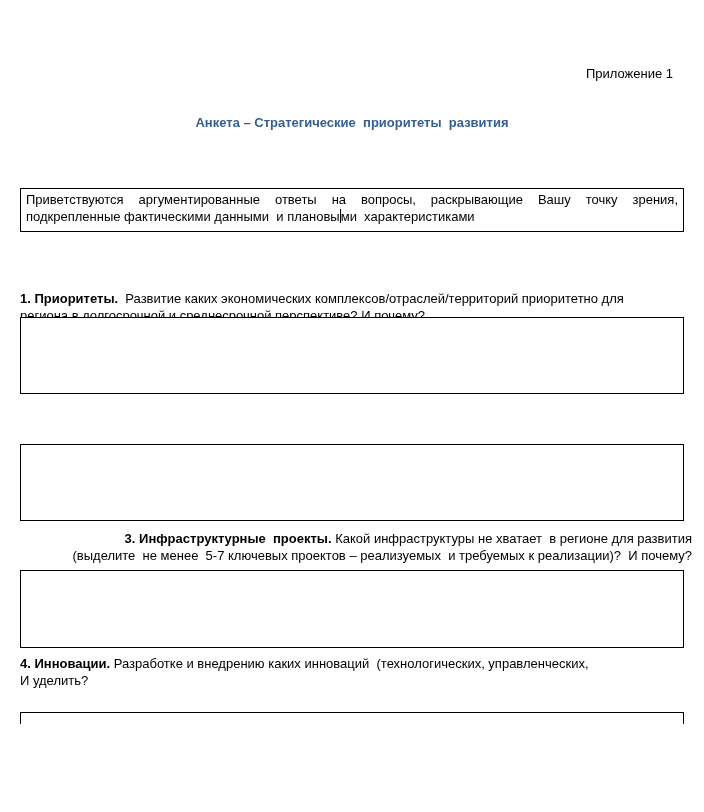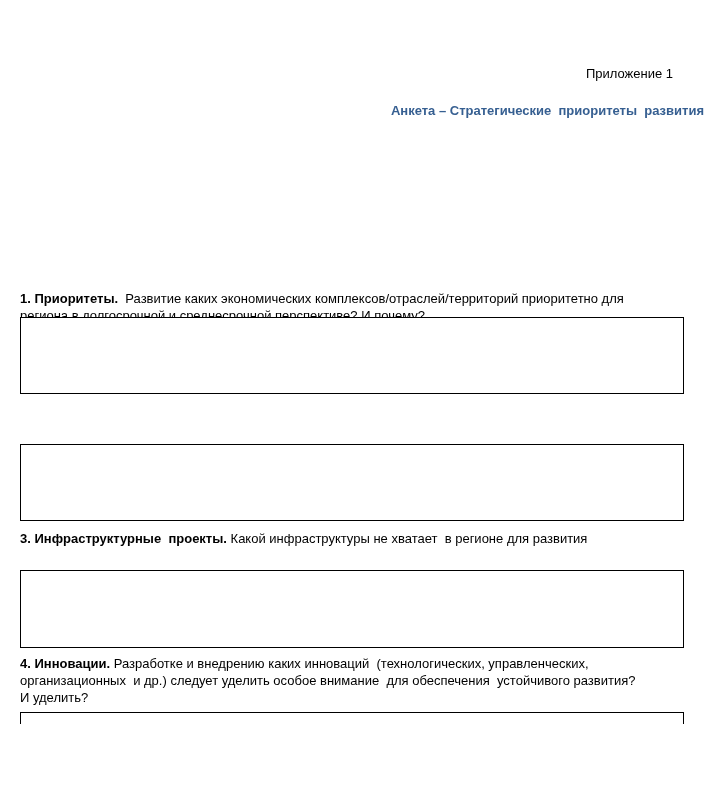--- a/index.html
+++ b/index.html
@@ -3,32 +3,32 @@
 <meta charset="utf-8">
 <style>
   html,body{margin:0;padding:0;background:#fff;}
   .page{
     position:relative;width:704px;height:724px;background:#ffffff;
     font-family:"Liberation Sans",sans-serif;font-size:13px;color:#000;
     overflow:hidden;
   }
   .abs{position:absolute;}
   .appendix{top:66px;right:31px;}
-  .title{top:103px;left:0;width:100%;text-align:right;font-weight:bold;white-space:pre;}
+  .title{top:115px;left:0;width:100%;text-align:center;font-weight:bold;white-space:pre;}
   .subtitle{top:138px;left:0;width:100%;text-align:center;}
   .notice{
     top:188px;left:20px;width:664px;box-sizing:border-box;
     border:1px solid #000;padding:2px 5px 6px 5px;line-height:17px;
   }
   .jline{text-align:justify;text-align-last:justify;}
   .pre{white-space:pre;}
   .question{left:20px;width:672px;line-height:17px;}
   .q1{top:274px;margin-top:16px;}
   .q2{top:405px;}
-  .q3{top:530px;}
+  .q3{top:530px;text-align:right;}
   .q4{top:655px;}
   .qlabel{font-weight:bold;}
   .answer{
     left:20px;width:664px;box-sizing:border-box;
     border:1px solid #000;background:#fff;
   }
   .a1{top:317px;height:77px;}
   .a2{top:444px;height:77px;}
   .a3{top:570px;height:78px;}
   .a4{top:712px;height:80px;}
@@ -40,40 +40,44 @@
 </head>
 <body>
 
 <div class="page">
 
   <div class="abs appendix">Приложение 1</div>
 
   <div class="abs title" style="color: rgb(54, 95, 145);">Анкета – Стратегические  приоритеты  развития</div>
 
 
+  <div class="abs notice">
+    <div class="jline">Приветствуются аргументированные ответы на вопросы, раскрывающие Вашу точку зрения,</div>
+    <div class="pre"><span>подкрепленные фактическими данными  и плановы</span><span class="caret"></span><span>ми  характеристиками</span></div>
+  </div>
 
   <div class="abs question q1">
     <div class="pre"><span class="qlabel">1. Приоритеты.</span><span>  Развитие каких экономических комплексов/отраслей/территорий приоритетно для</span></div>
     <div class="pre">региона в долгосрочной и среднесрочной перспективе? И почему?</div>
   </div>
 
   <div class="abs answer a1"></div>
 
   <div class="abs question q2">
   </div>
 
   <div class="abs answer a2"></div>
 
   <div class="abs question q3">
     <div class="pre"><span class="qlabel">3. Инфраструктурные  проекты.</span><span> Какой инфраструктуры не хватает  в регионе для развития</span></div>
+    <div class="pre">(выделите  не менее  5-7 ключевых проектов – реализуемых  и требуемых к реализации)?  И почему?</div>
   </div>
 
   <div class="abs answer a3"></div>
 
   <div class="abs question q4">
     <div class="pre"><span class="qlabel">4. Инновации.</span><span> Разработке и внедрению каких инноваций  (технологических, управленческих,</span></div>
-    <div class="pre">организационных  и др.) следует уделить особое внимание  для обеспечения  устойчивого развития?</div>
     <div class="pre">И уделить?</div>
   </div>
 
   <div class="abs answer a4"></div>
 
 </div>
 
 </body></html>

